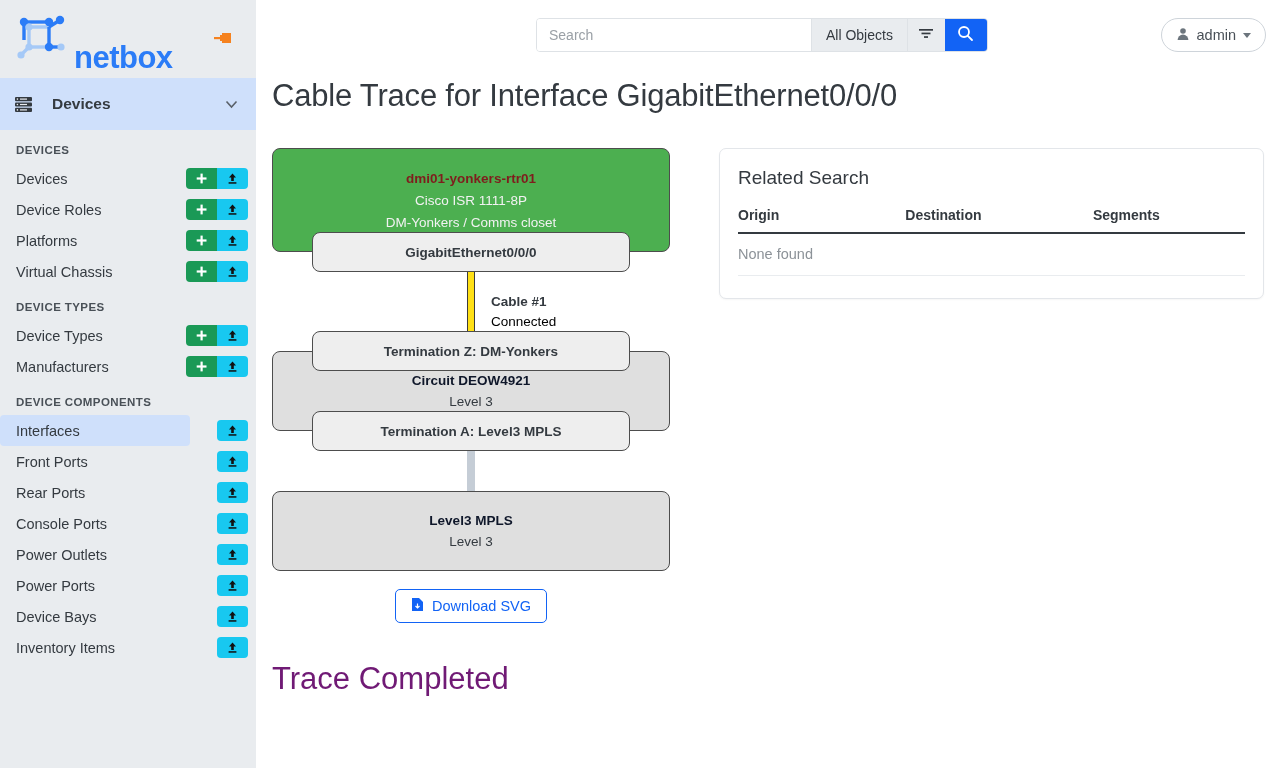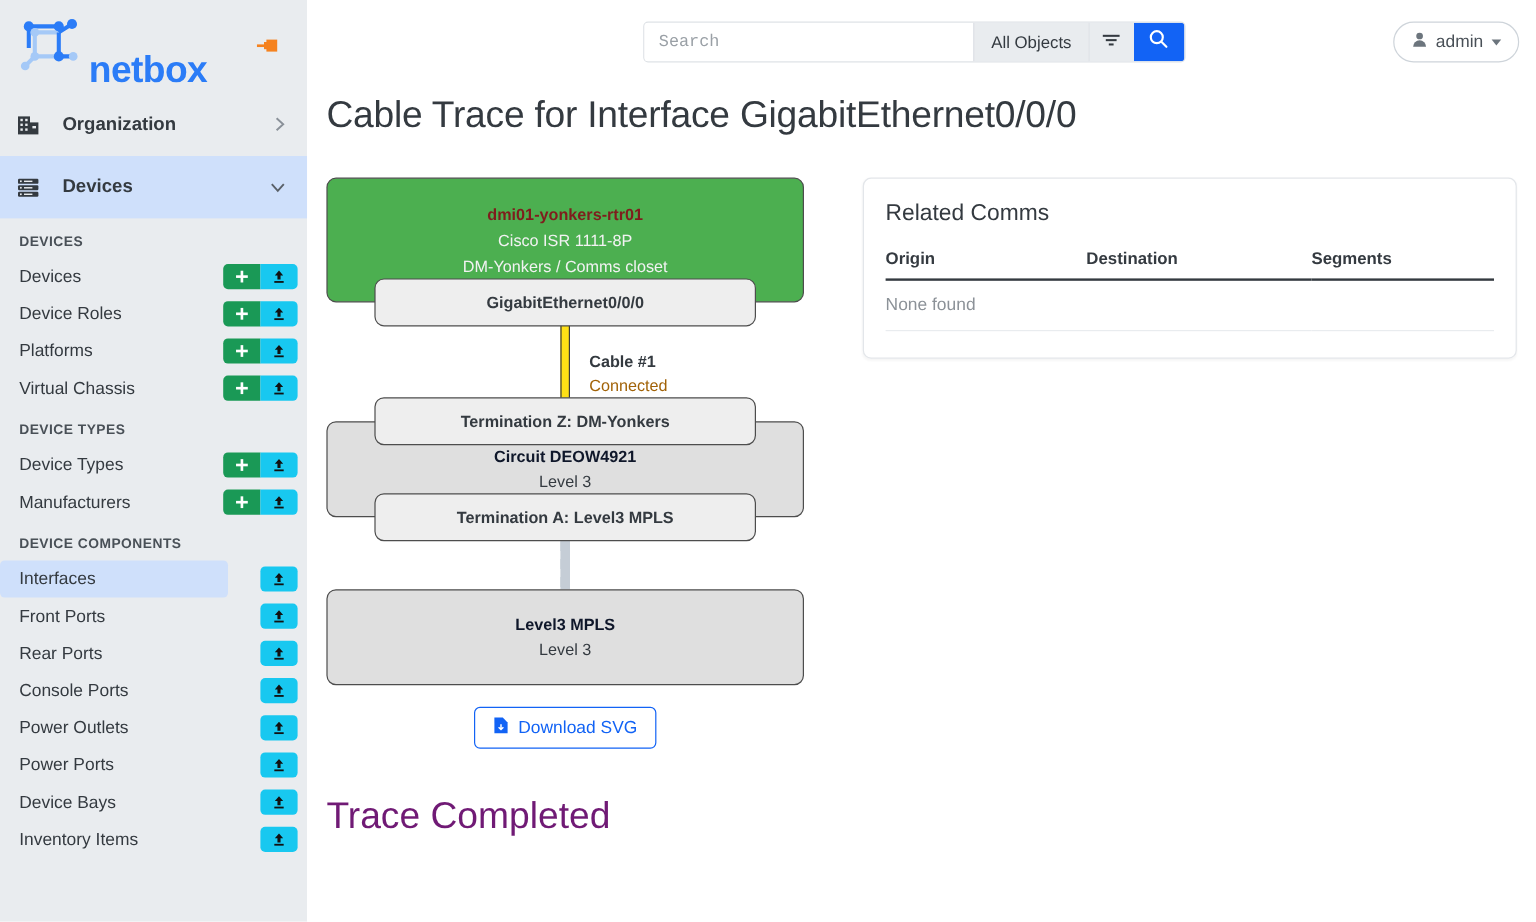--- a/index.html
+++ b/index.html
@@ -91,21 +91,21 @@
   }
   .searchwrap {
     position: absolute; left: 280px; top: 18px;
     display: flex; height: 34px;
     border: 1px solid #dee2e6; border-radius: 4px;
     overflow: hidden; background: #fff;
   }
   .search-input {
     width: 274px; border: none; outline: none;
     font-size: 14px; padding: 0 12px; color: #495057;
-    font-family: Liberation Mono, monospace;
+    font-family: Liberation Sans, sans-serif;
     background: #fff;
   }
   .search-input::placeholder { color: #9aa0a6; }
   .scope-btn {
     display: flex; align-items: center; justify-content: center;
     padding: 0 14px; background: #e9ecef; color: #343a40;
     font-size: 14px; border-left: 1px solid #dee2e6; cursor: pointer;
     white-space: nowrap;
   }
   .filter-btn {
@@ -167,21 +167,21 @@
     position: absolute; left: 199px; top: 0; width: 8px; height: 100px;
     background: #ffe016;
     border-left: 1px solid #3b3b3b; border-right: 1px solid #3b3b3b;
     transform: translateX(-4px);
   }
   .cable-info {
     position: absolute; left: 219px; top: 21px;
     text-align: left;
   }
   .ci-1 { font-size: 13.5px; font-weight: 700; color: #343a40; line-height: 20px; }
-  .ci-2, .ci-3 { font-size: 13.5px; color: #a16207; line-height: 20px; }
+  .ci-2, .ci-3 { font-size: 13.5px; color: #000000; line-height: 20px; }
 
   .circuit-wrap { position: relative; width: 398px; margin-top: -20px; }
   .node-circuit {
     background: #dfdfdf; width: 398px; height: 80px;
     display: flex; flex-direction: column; align-items: center; justify-content: center;
     gap: 6px; z-index: 1;
   }
   .nc-t1 { font-size: 13.5px; font-weight: 700; color: #0f172a; }
   .nc-t2 { font-size: 13.5px; color: #343a40; }
   .term-over-top { position: absolute; left: 40px; top: -20px; margin: 0; }
@@ -275,41 +275,20 @@
     </div>
     <span class="pin-icon">
       <svg width="20" height="14" viewBox="0 0 20 14">
         <rect x="8" y="2" width="9" height="10" fill="#f5821f"></rect>
         <rect x="6" y="4" width="3" height="6" fill="#f5821f"></rect>
         <rect x="0" y="6" width="7" height="2.2" fill="#f5821f"></rect>
       </svg>
     </span>
   </div>
 
-  <div class="nav-group">
-    <span class="ng-icon">
-      <svg width="19" height="19" viewBox="0 0 19 19">
-        <rect x="1" y="2" width="10" height="15" fill="#343a40"></rect>
-        <rect x="11" y="7" width="7" height="10" fill="#343a40"></rect>
-        <rect x="3" y="4" width="2" height="2" fill="#e9ecef"></rect>
-        <rect x="7" y="4" width="2" height="2" fill="#e9ecef"></rect>
-        <rect x="3" y="8" width="2" height="2" fill="#e9ecef"></rect>
-        <rect x="7" y="8" width="2" height="2" fill="#e9ecef"></rect>
-        <rect x="3" y="12" width="2" height="2" fill="#e9ecef"></rect>
-        <rect x="7" y="12" width="2" height="2" fill="#e9ecef"></rect>
-        <rect x="13" y="10" width="3" height="2" fill="#e9ecef"></rect>
-      </svg>
-    </span>
-    <span class="ng-label">Organization</span>
-    <span class="ng-chev">
-      <svg width="9" height="13" viewBox="0 0 9 13">
-          <path d="M1.5 1.5 L7 6.5 L1.5 11.5" stroke="#8a9199" stroke-width="1.6" fill="none"></path>
-        </svg>
-    </span>
-  </div>
 
   <div class="nav-group active">
     <span class="ng-icon">
       <svg width="19" height="19" viewBox="0 0 19 19">
         <rect x="1" y="2" width="17" height="4.2" rx="1" fill="#343a40"></rect>
         <rect x="1" y="7.4" width="17" height="4.2" rx="1" fill="#343a40"></rect>
         <rect x="1" y="12.8" width="17" height="4.2" rx="1" fill="#343a40"></rect>
         <circle cx="3.4" cy="4.1" r="0.8" fill="#e9ecef"></circle>
         <circle cx="3.4" cy="9.5" r="0.8" fill="#e9ecef"></circle>
         <circle cx="3.4" cy="14.9" r="0.8" fill="#e9ecef"></circle>
@@ -673,21 +652,21 @@
             <span>Download SVG</span>
           </button>
         </div>
 
         <div class="trace-done">Trace Completed</div>
       </div>
     </div>
 
     <div class="col-right">
       <div class="card">
-        <div class="card-title">Related Comms</div>
+        <div class="card-title">Related Search</div>
         <table class="rp">
           <thead>
             <tr>
               <th class="c1">Origin</th>
               <th class="c2">Destination</th>
               <th class="c3">Segments</th>
             </tr>
           </thead>
           <tbody>
             <tr>

